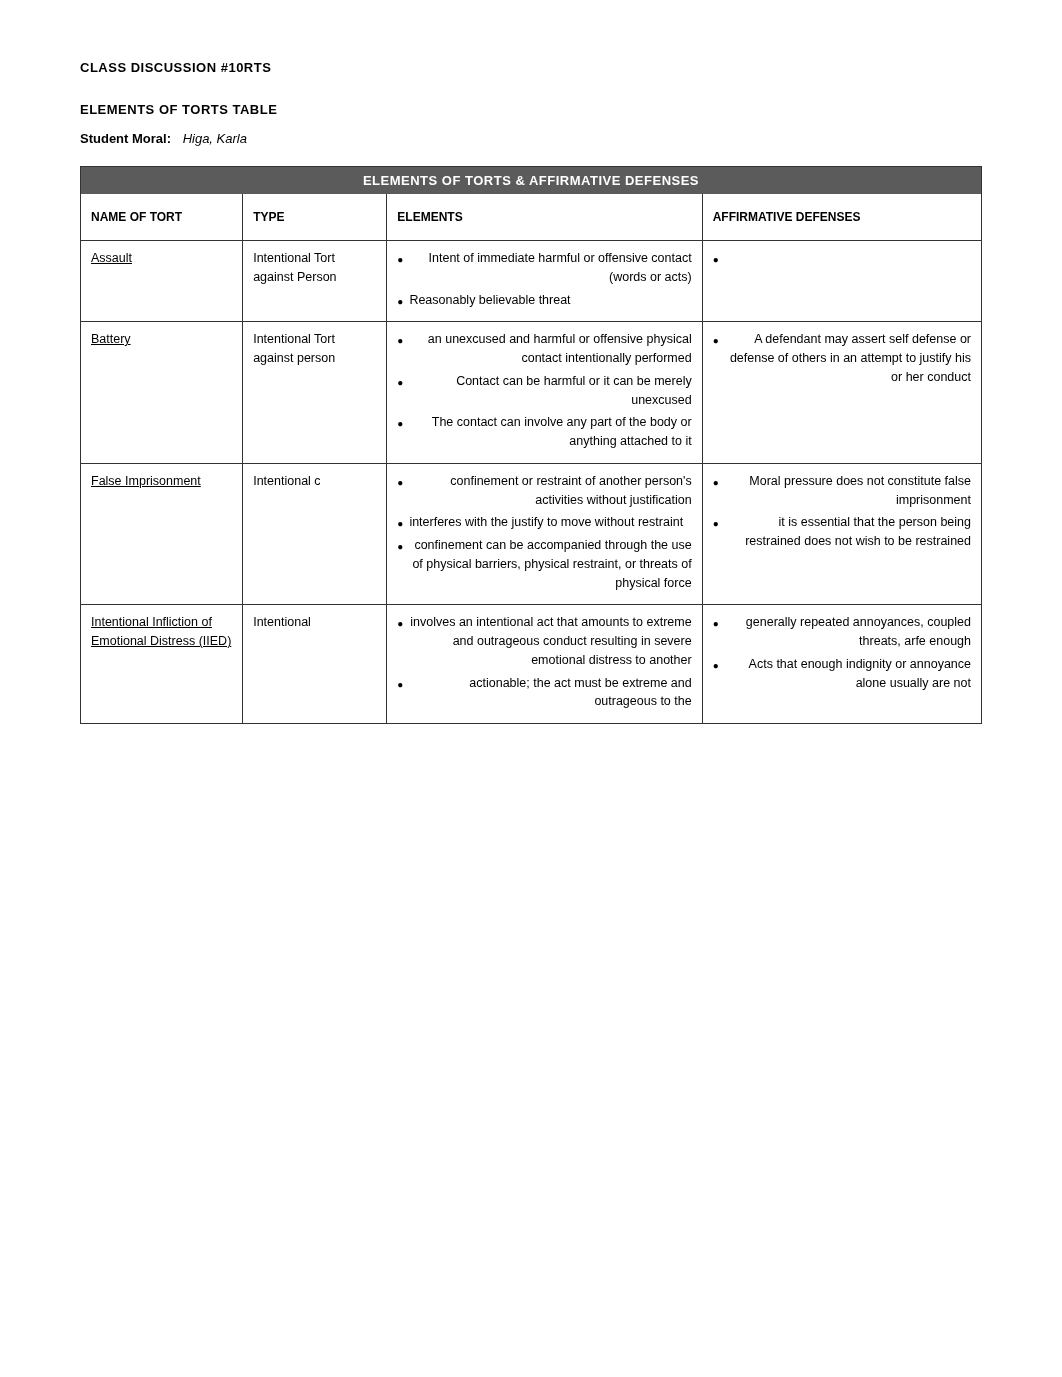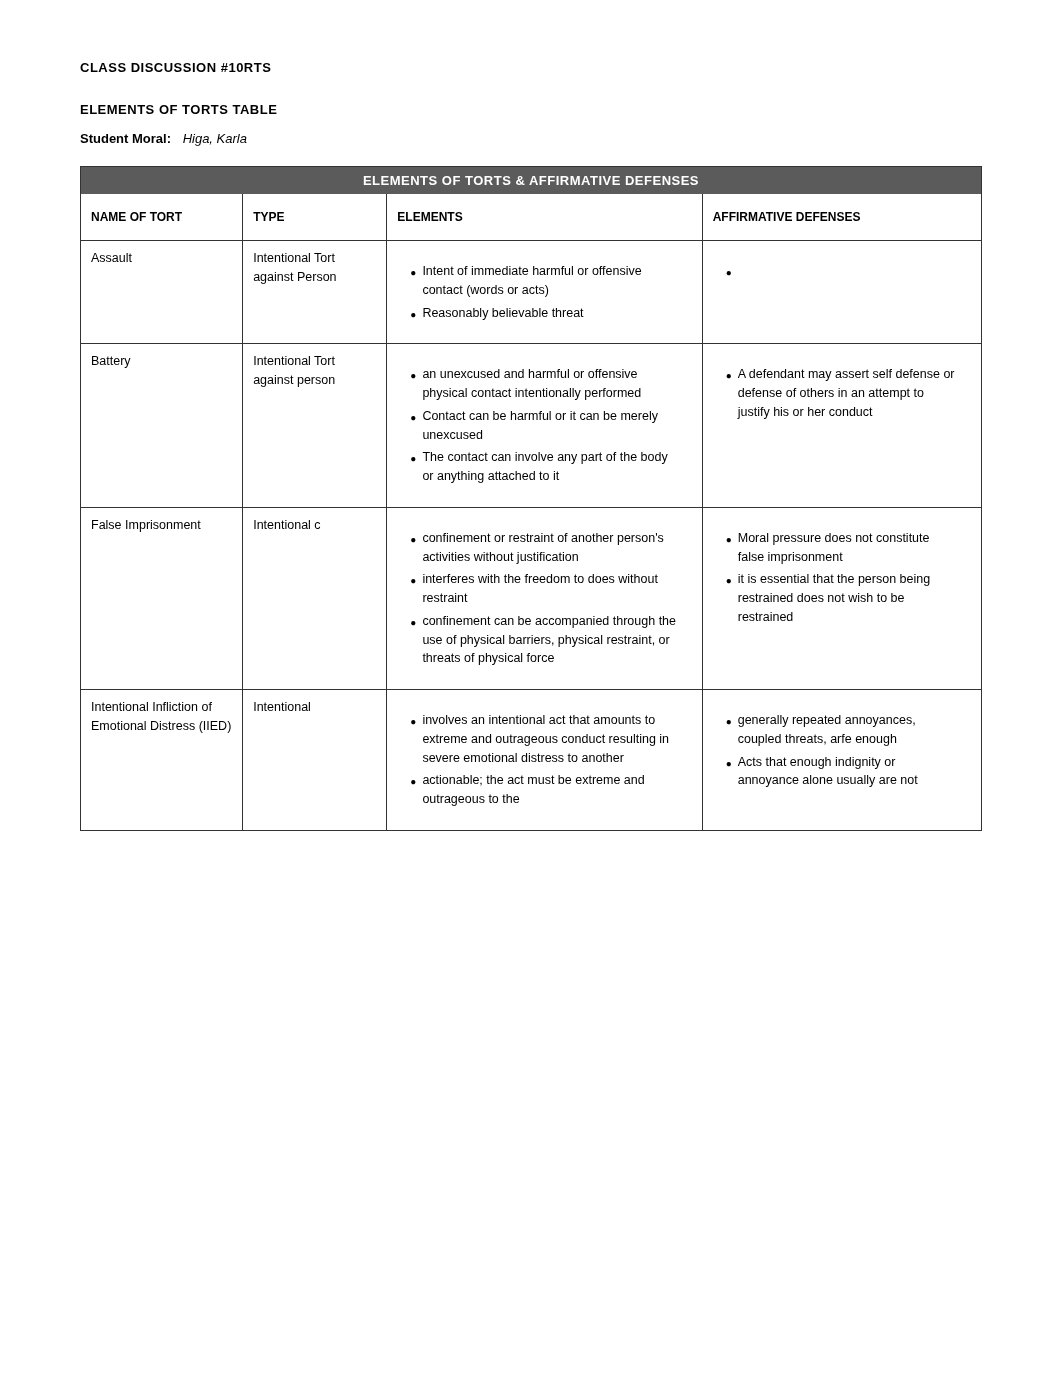--- a/index.html
+++ b/index.html
@@ -79,28 +79,30 @@
       line-height: 1.5;
     }
     .data-row td:last-child {
       border-right: none;
     }
     .data-row:last-child td {
       border-bottom: none;
     }
     .tort-name {
       font-weight: normal;
+      text-decoration: underline;
     }
     .tort-type {
       font-weight: normal;
     }
     ul.elements-list {
       list-style: none;
       padding: 0;
-      margin: 13px;
+      margin: 0;
+      text-align: right;
     }
     ul.elements-list li {
       display: flex;
       align-items: flex-start;
       margin-bottom: 4px;
       line-height: 1.5;
     }
     ul.elements-list li::before {
       content: "●";
       font-size: 10px;
@@ -186,21 +188,21 @@
 
   <tr class="data-row">
     <td class="col-name tort-name">False Imprisonment</td>
     <td class="col-type tort-type">Intentional c</td>
     <td class="col-elements">
       <ul class="elements-list">
         <li>
               <span>confinement or restraint of another person's activities without justification</span>
             </li>
         <li>
-              <span>interferes with the freedom to does without restraint</span>
+              <span>interferes with the justify to move without restraint</span>
             </li>
         <li>
               <span>confinement can be accompanied through the use of physical barriers, physical restraint, or threats of physical force</span>
             </li>
       </ul>
     </td>
     <td class="col-defenses">
       <ul class="elements-list">
         <li>
               <span>Moral pressure does not constitute false imprisonment</span>

